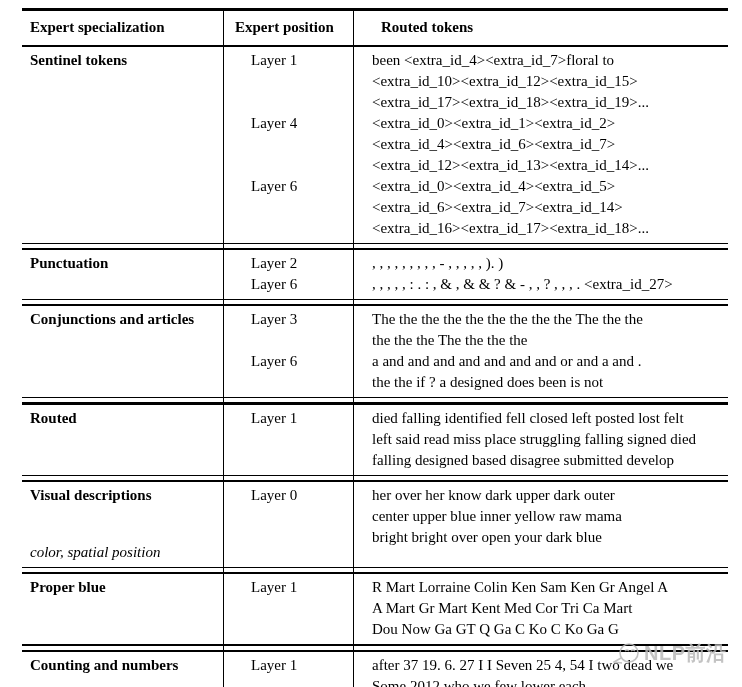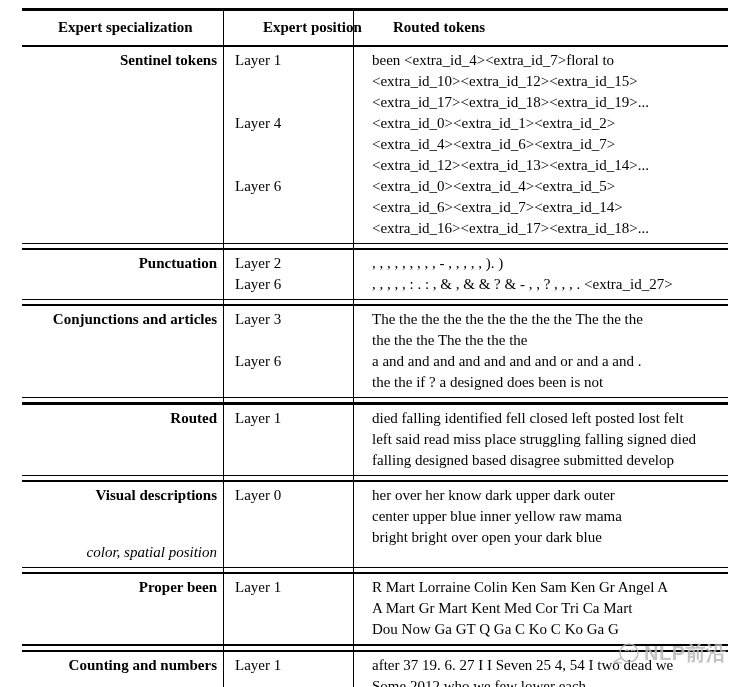--- a/index.html
+++ b/index.html
@@ -38,43 +38,42 @@
     background: #000;
   }
   .vline-1 { left: 201px; }
   .vline-2 { left: 331px; }
   
   .header-row {
     display: flex;
     padding: 6px 0 7px 0;
     font-weight: bold;
   }
-  .hcell-1 { width: 201px; box-sizing: border-box; padding-left: 8px; margin-left: 28px; }
+  .hcell-1 { width: 201px; box-sizing: border-box; padding-left: 8px; }
   .hcell-2 { width: 130px; box-sizing: border-box; padding-left: 12px; }
-  .hcell-3 { flex: 1; box-sizing: border-box; padding-left: 12px; }
+  .hcell-3 { flex: 1; box-sizing: border-box; padding-left: 28px; }
   
   .section {
     display: flex;
     padding: 3px 0 4px 0;
   }
   .sec-left {
     width: 201px;
     box-sizing: border-box;
     padding-left: 8px;
     padding-right: 6px;
-    text-align: right;
   }
   .sec-title { font-weight: bold; }
   .sec-subtitle { font-style: italic; margin-top: 36px; }
   .entries { flex: 1; }
   .entry { display: flex; }
   .layer {
     width: 130px;
     box-sizing: border-box;
-    padding-left: 12px;
+    padding-left: 28px;
     flex: none;
   }
   .lines { flex: 1; box-sizing: border-box; padding-left: 12px; }
   .tok-line { white-space: nowrap; margin-left: 7px; }
   
   .watermark {
     position: absolute;
     left: 612px; top: 640px;
     display: flex;
     align-items: flex-start;
@@ -238,21 +237,21 @@
   </div>
 </div>
   </div>
 <div class="sep">
           <div class="sep-thin"></div>
           <div class="sep-gap"></div>
           <div class="sep-thick"></div>
         </div>
   <div class="section">
     <div class="sec-left">
-      <div class="sec-title">Proper been</div>
+      <div class="sec-title">Proper blue</div>
 
     </div>
     <div class="entries">
   <div class="entry">
     <div class="layer">Layer 1</div>
     <div class="lines">
                 <div class="tok-line">R Mart Lorraine Colin Ken Sam Ken Gr Angel A</div>
                 <div class="tok-line">A Mart Gr Mart Kent Med Cor Tri Ca Mart</div>
                 <div class="tok-line">Dou Now Ga GT Q Ga C Ko C Ko Ga G</div>
               </div>

